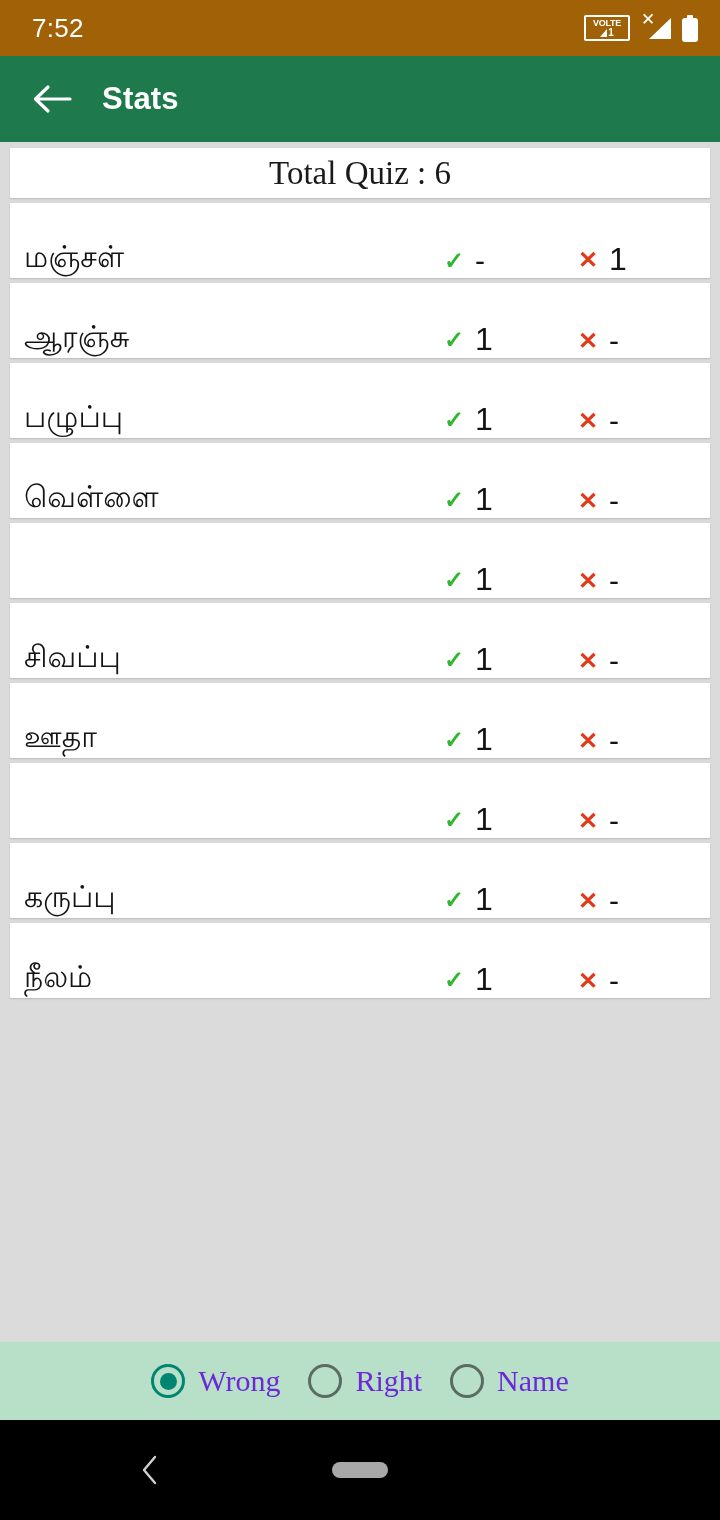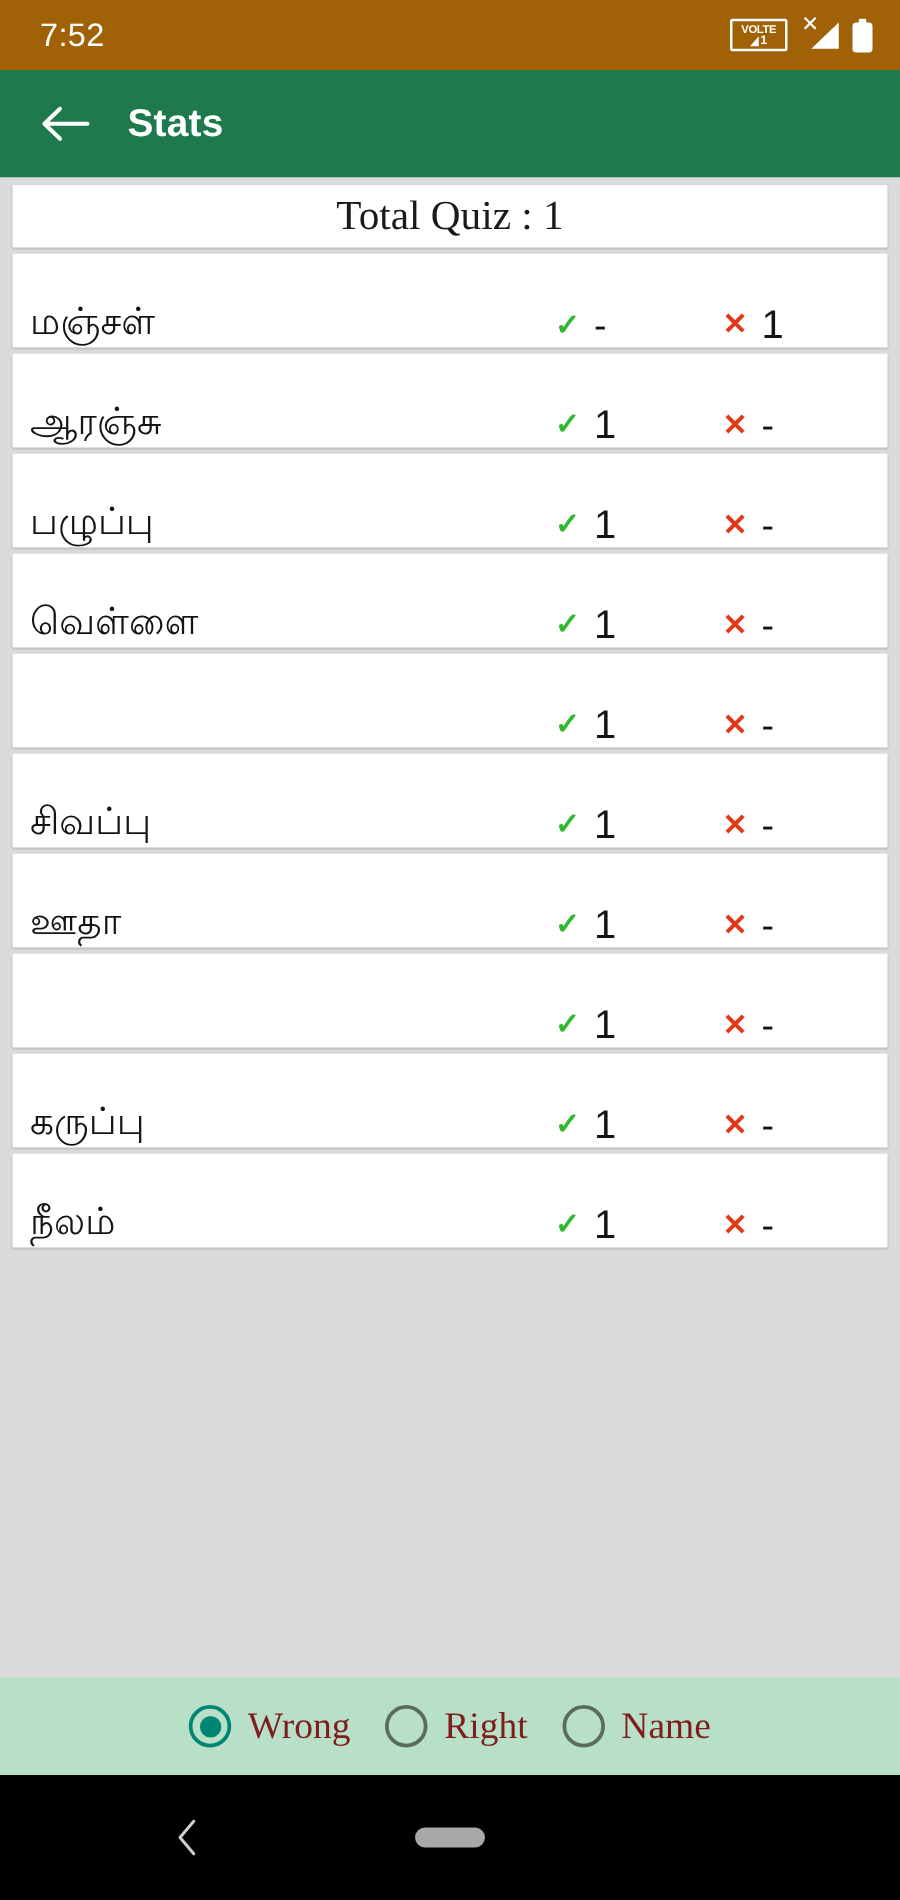--- a/index.html
+++ b/index.html
@@ -108,21 +108,21 @@
   .radio{
     width:34px; height:34px; border-radius:50%;
     border:3px solid #5a6b60; display:flex; align-items:center; justify-content:center;
     background:transparent;
   }
   .radio.sel{ border-color:#008573; }
   .radio.sel .dot{
     width:17px; height:17px; border-radius:50%; background:#008573;
   }
   .opt .olabel{
-    font-family:"Liberation Serif", serif; font-size:30px; color:#7f1d1d; margin-left:13px;
+    font-family:"Liberation Serif", serif; font-size:30px; color:#6d28d9; margin-left:13px;
   }
 
   
   .navbar{
     position:absolute; left:0; bottom:0; width:720px; height:100px; background:#000000;
   }
   .nav-back{
     position:absolute; left:130px; top:50%; transform:translateY(-50%);
     width:40px; height:40px; display:flex; align-items:center; justify-content:center;
     cursor:pointer;
@@ -162,21 +162,21 @@
     <div class="backbtn">
       <svg width="40" height="30" viewBox="0 0 40 30" aria-hidden="true">
         <path d="M38 15 L4 15 M16 3 L3.5 15 L16 27" stroke="#ffffff" stroke-width="3.2" fill="none" stroke-linecap="round" stroke-linejoin="round"></path>
       </svg>
     </div>
     <div class="apptitle">Stats</div>
   </div>
 
   <div class="content">
     <div class="card header-card">
-      <span class="htext">Total Quiz : 1</span>
+      <span class="htext">Total Quiz : 6</span>
     </div>
     <div id="rows-host">
         <div class="card row">
           <div class="name">மஞ்சள்</div>
           <div class="cell right-cell">
             <span class="mark ok">✓</span>
             <span class="val dash">-</span>
           </div>
           <div class="cell wrong-cell">
             <span class="mark no">✕</span>

